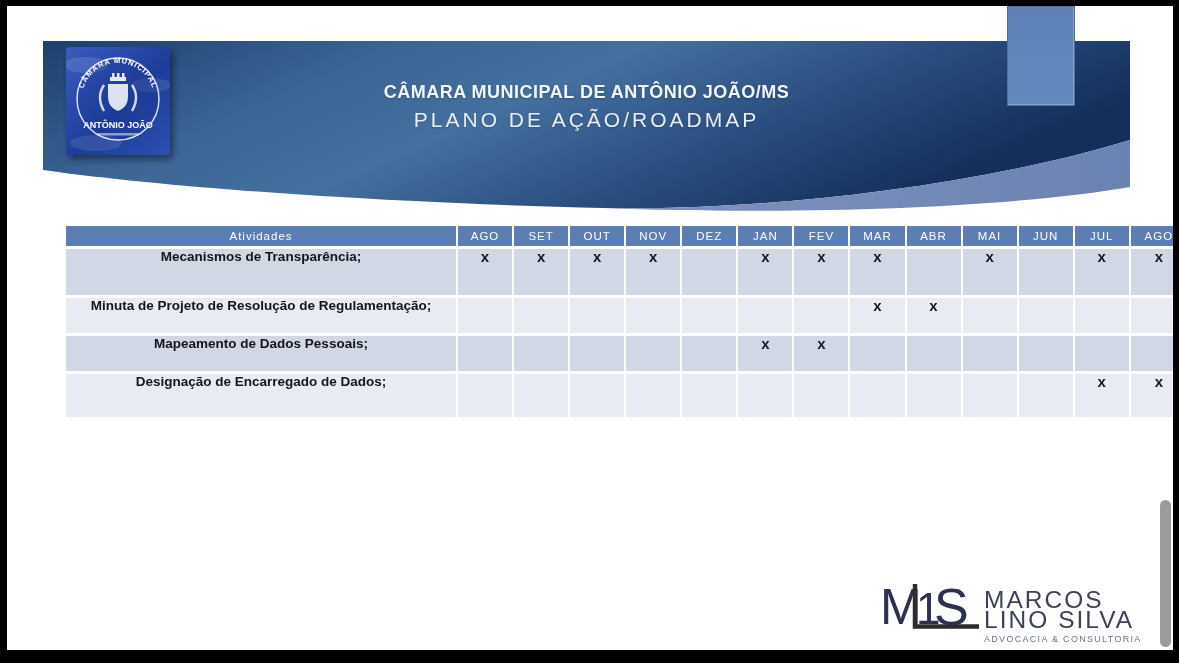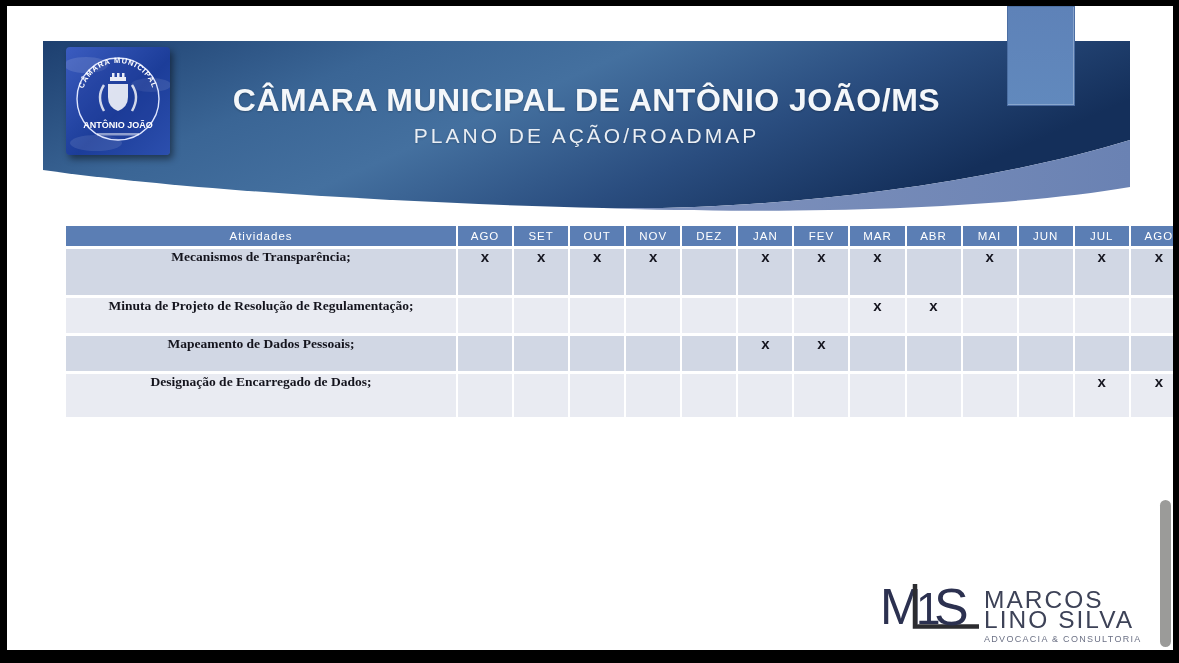--- a/index.html
+++ b/index.html
@@ -23,21 +23,21 @@
     background:linear-gradient(180deg,#5e82b8,#6189bd);
     border:1px solid rgba(40,70,120,.35);
     box-shadow:inset -1px -1px 0 rgba(255,255,255,.25);
     z-index:10;
   }
   .titles{
     position:absolute;left:43px;top:82px;width:1087px;
     text-align:center;z-index:7;color:#fff;
   }
   .title-main{
-    font-size:32px;font-weight:700;letter-spacing:.5px;
+    font-size:18px;font-weight:700;letter-spacing:.5px;
     color:#f4f7fa;text-shadow:0 1px 2px rgba(0,0,0,.25);
   }
   .title-sub{
     margin-top:5px;font-size:21px;font-weight:400;letter-spacing:3px;
     color:#e9eef4;text-shadow:0 1px 2px rgba(0,0,0,.2);
   }
   .muni-logo{
     position:absolute;left:66px;top:47px;width:104px;height:108px;
     border-radius:4px;overflow:hidden;z-index:8;
     box-shadow:3px 4px 7px rgba(0,0,0,.45);
@@ -58,21 +58,21 @@
   table.roadmap th:last-child{border-right:none;}
   table.roadmap td{
     padding:0;text-align:center;vertical-align:top;
     border-right:2px solid #fff;border-bottom:3px solid #fff;
   }
   table.roadmap td:last-child{border-right:none;}
   table.roadmap tbody tr:nth-child(odd) td{background:#d1d7e4;}
   table.roadmap tbody tr:nth-child(even) td{background:#e9ebf2;}
   td.act{
     text-align:left;padding:8px 6px 0 10px;
-    font-size:13.5px;font-weight:700;color:#14141d;font-family:Liberation Serif, serif;
+    font-size:13.5px;font-weight:700;color:#14141d;
   }
   td.mark{
     font-size:15px;font-weight:700;color:#15151f;padding-top:9px;
     line-height:1;
   }
   table.roadmap tbody tr:nth-child(1) td{height:46px;}
   table.roadmap tbody tr:nth-child(2) td{height:35px;}
   table.roadmap tbody tr:nth-child(3) td{height:35px;}
   table.roadmap tbody tr:nth-child(4) td{height:43px;}
   table.roadmap tbody tr:nth-child(5) td{height:46px;}

